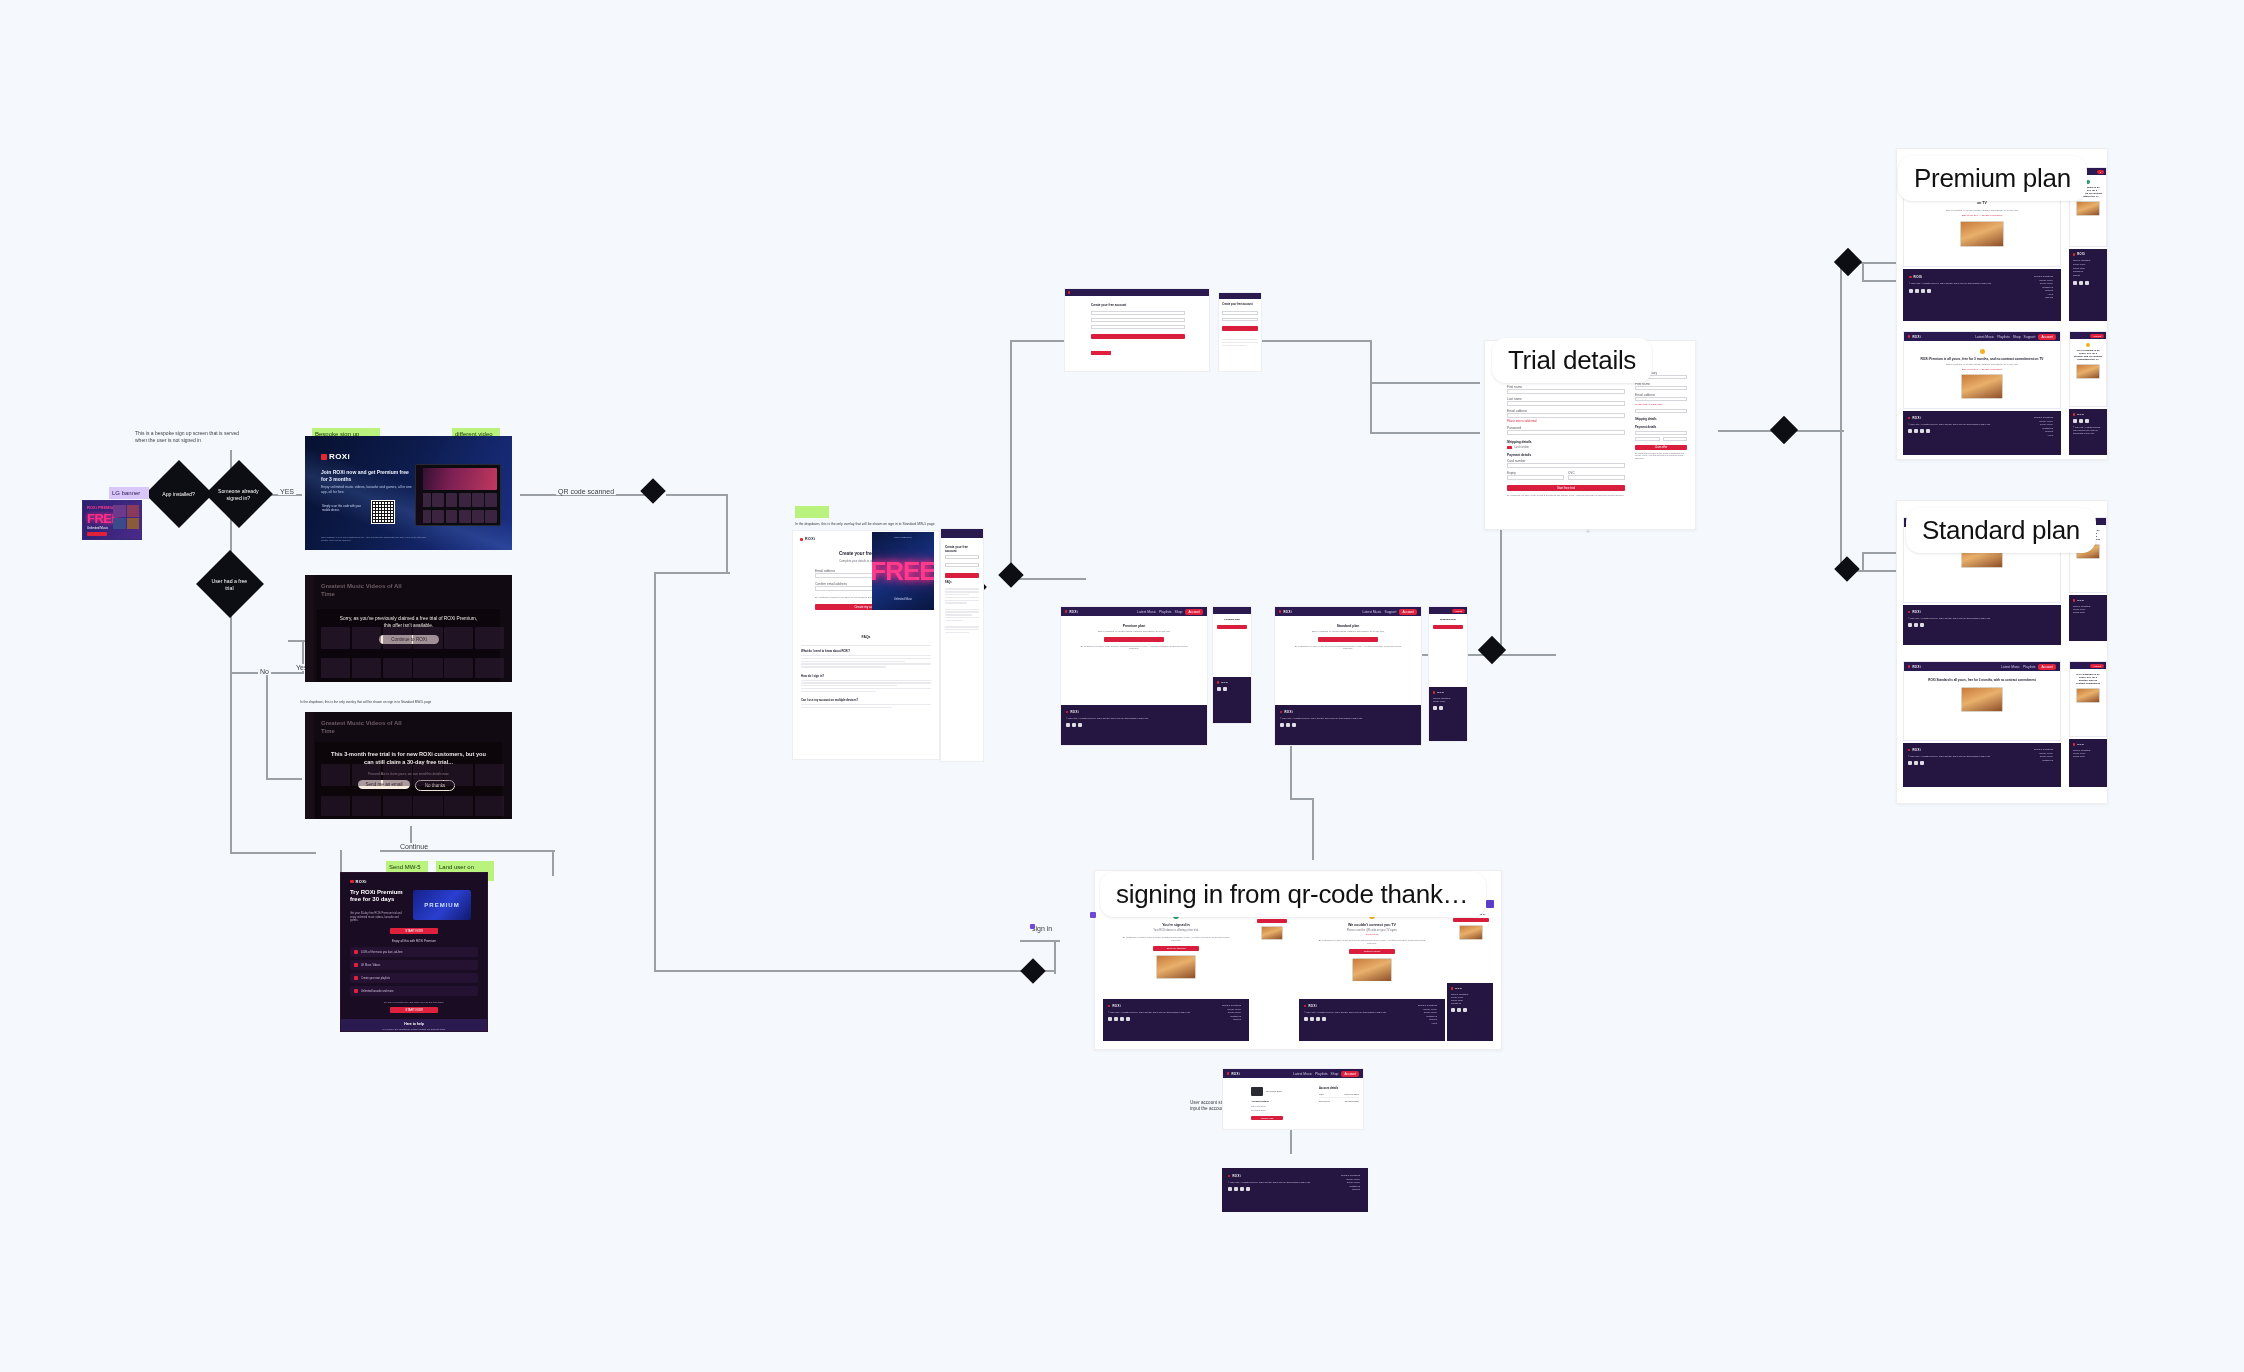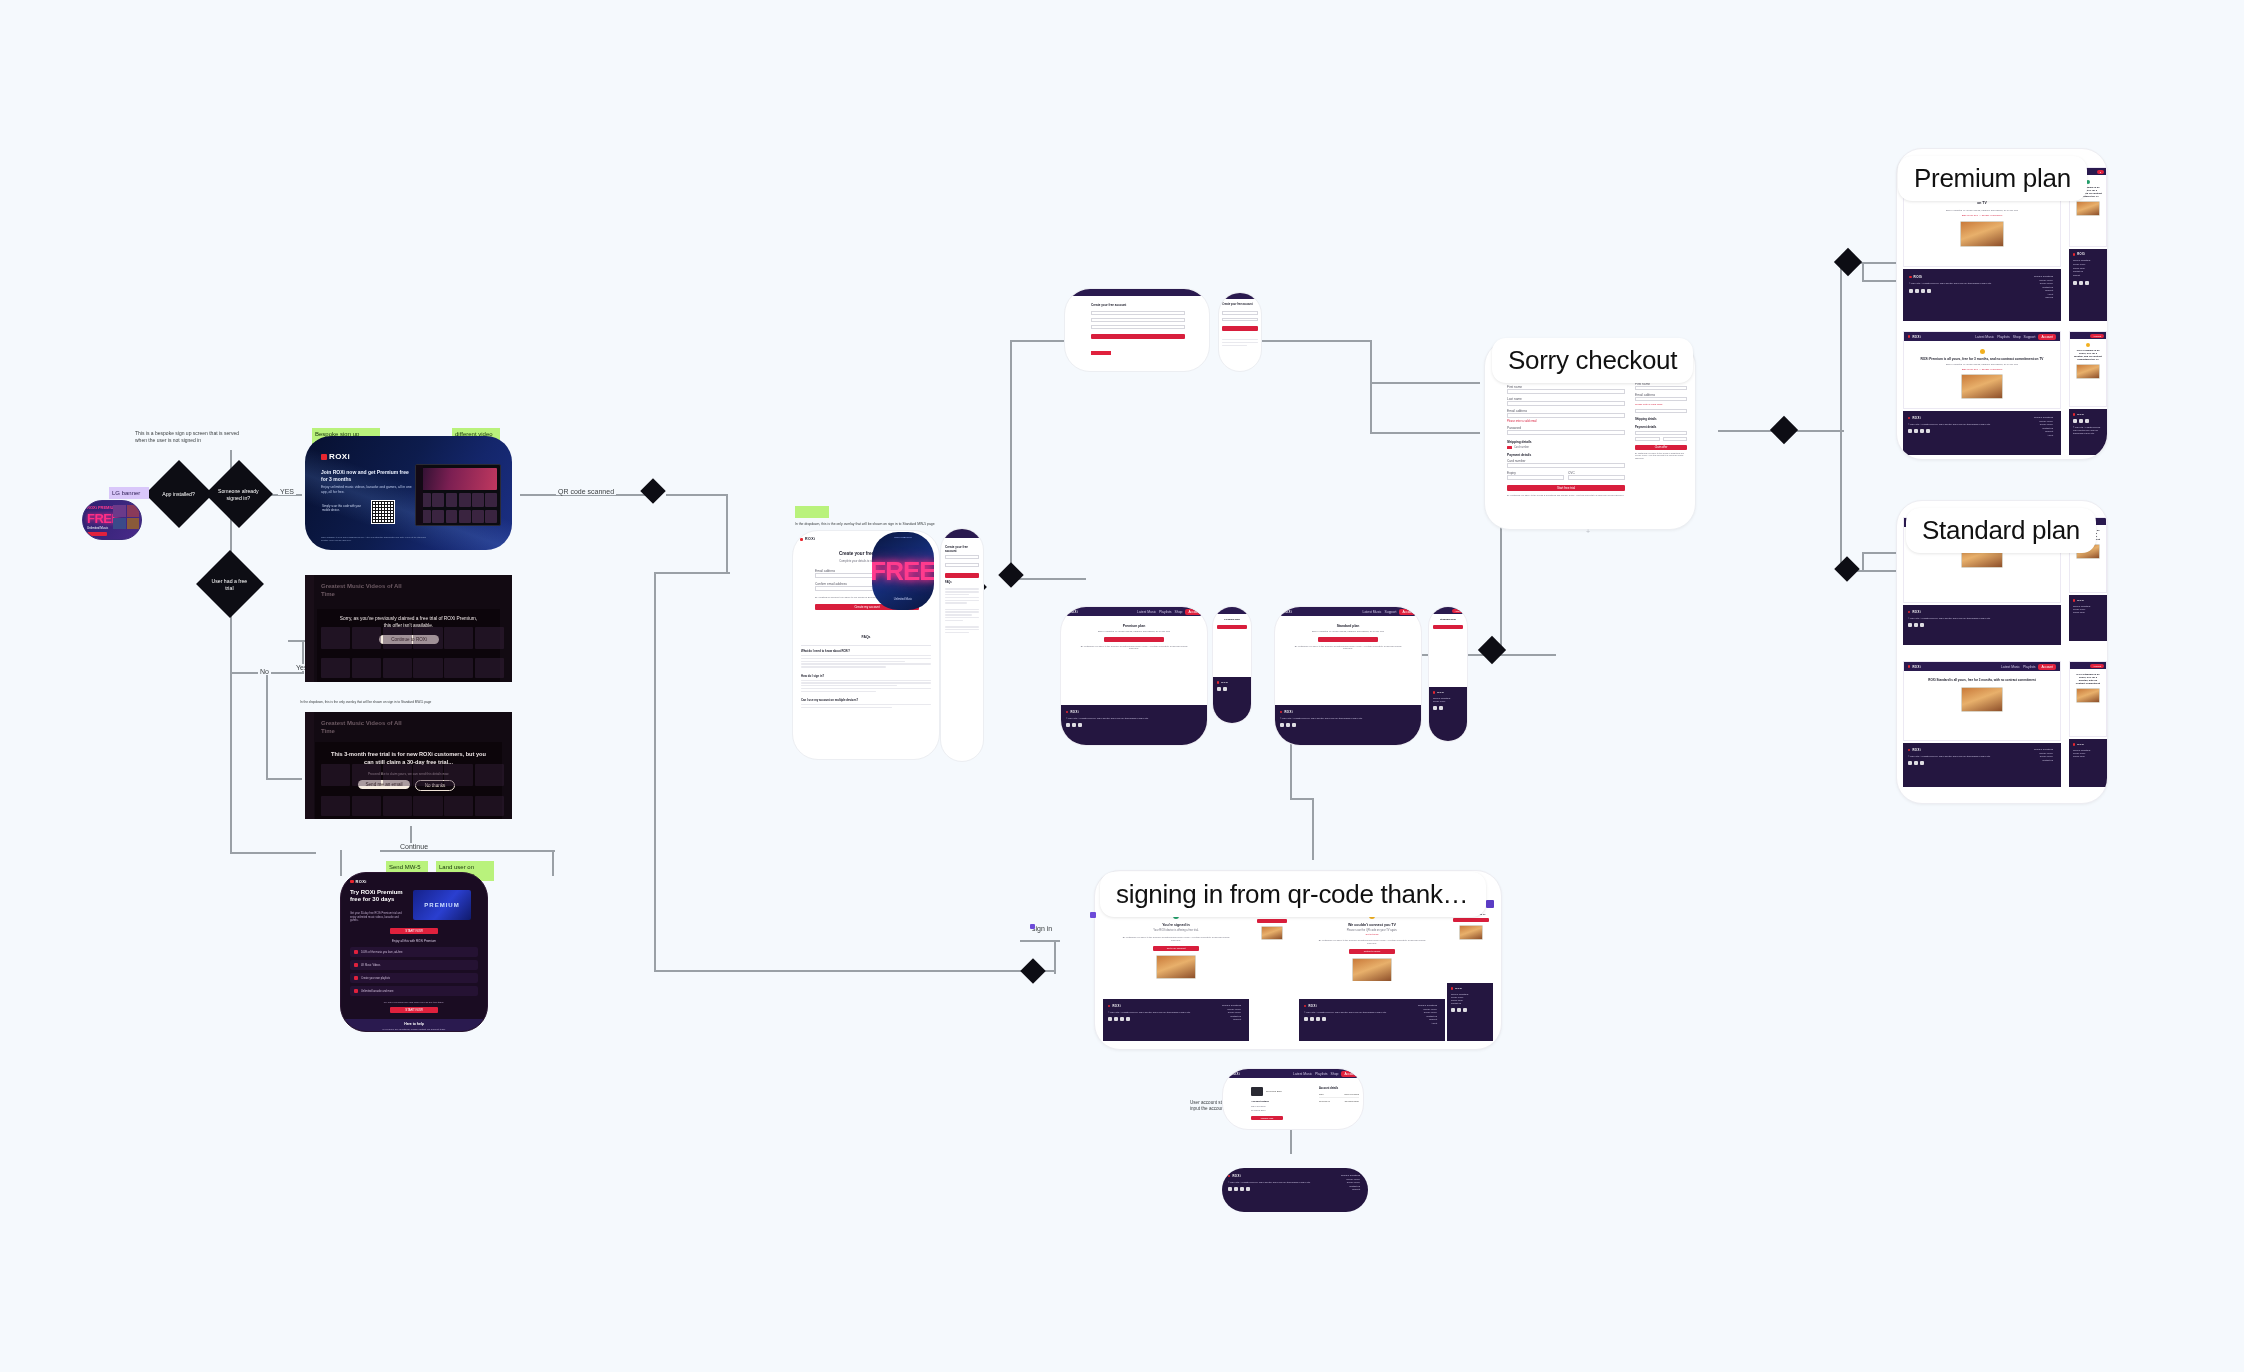--- a/index.html
+++ b/index.html
@@ -31,21 +31,21 @@
   .sticky.violet { background:#d9c7fa; color:#2b1a52; }
 
   
   .title-pill { position:absolute; background:#fff; border-radius:14px;
      padding:7px 16px; font-size:26px; color:#111; white-space:nowrap;
      box-shadow:0 1px 3px rgba(0,0,0,.10); letter-spacing:-0.3px; z-index:40; }
   .handle { position:absolute; width:8px; height:8px; background:#5b3cc4;
      border-radius:1px; z-index:41; }
 
   
-  .screen { position:absolute; overflow:hidden; background:#fff;border-radius:26px; }
+  .screen { position:absolute; overflow:hidden; background:#fff; }
   .note { position:absolute; font-size:5px; color:#3c4043; line-height:1.3; }
 
   
   .hero { background:linear-gradient(120deg,#071030 0%,#0d1c4d 45%,#14266b 70%,#1b2f85 100%); }
   .hero .beam { position:absolute; inset:0;
      background:linear-gradient(200deg, rgba(255,255,255,0) 45%, rgba(120,170,255,.18) 60%, rgba(255,255,255,0) 75%); }
   .roxi-logo { display:flex; align-items:center; gap:2px; }
   .roxi-mark { width:6px; height:6px; background:#e8262f; border-radius:1px; }
   .roxi-word { color:#fff; font-weight:bold; letter-spacing:.4px; }
 
@@ -1001,21 +1001,21 @@
     <div class="abs" style="left:4px;top:25px;color:#fff;font-size:3px;">Unlimited Music</div>
     <div class="abs" style="left:4px;top:31px;width:20px;height:4px;background:#e0213d;border-radius:1px;"></div>
     <div class="abs" style="right:2px;top:4px;width:26px;bottom:10px;display:grid;grid-template-columns:1fr 1fr;gap:1px;">
       <span style="background:#6b3a8a;"></span>
         <span style="background:#8a3a5a;"></span>
       <span style="background:#3a4a8a;"></span>
         <span style="background:#8a5a3a;"></span>
     </div>
   </div>
 
-  <div class="title-pill" style="left:1492px;top:338px;">Sorry checkout</div>
+  <div class="title-pill" style="left:1492px;top:338px;">Trial details</div>
   <div class="title-pill" style="left:1898px;top:156px;">Premium plan</div>
   <div class="title-pill" style="left:1906px;top:508px;">Standard plan</div>
   <div class="title-pill" style="left:1100px;top:872px;max-width:386px;overflow:hidden;text-overflow:ellipsis;">signing in from qr-code thank yo...</div>
   <div class="handle" style="left:1486px;top:900px;"></div>
   <div class="handle" style="left:1090px;top:912px;width:6px;height:6px;background:#6d4bd8;"></div>
   <div class="handle" style="left:1030px;top:924px;width:5px;height:5px;background:#6d4bd8;"></div>
 
 </div>
 
 </body></html>

